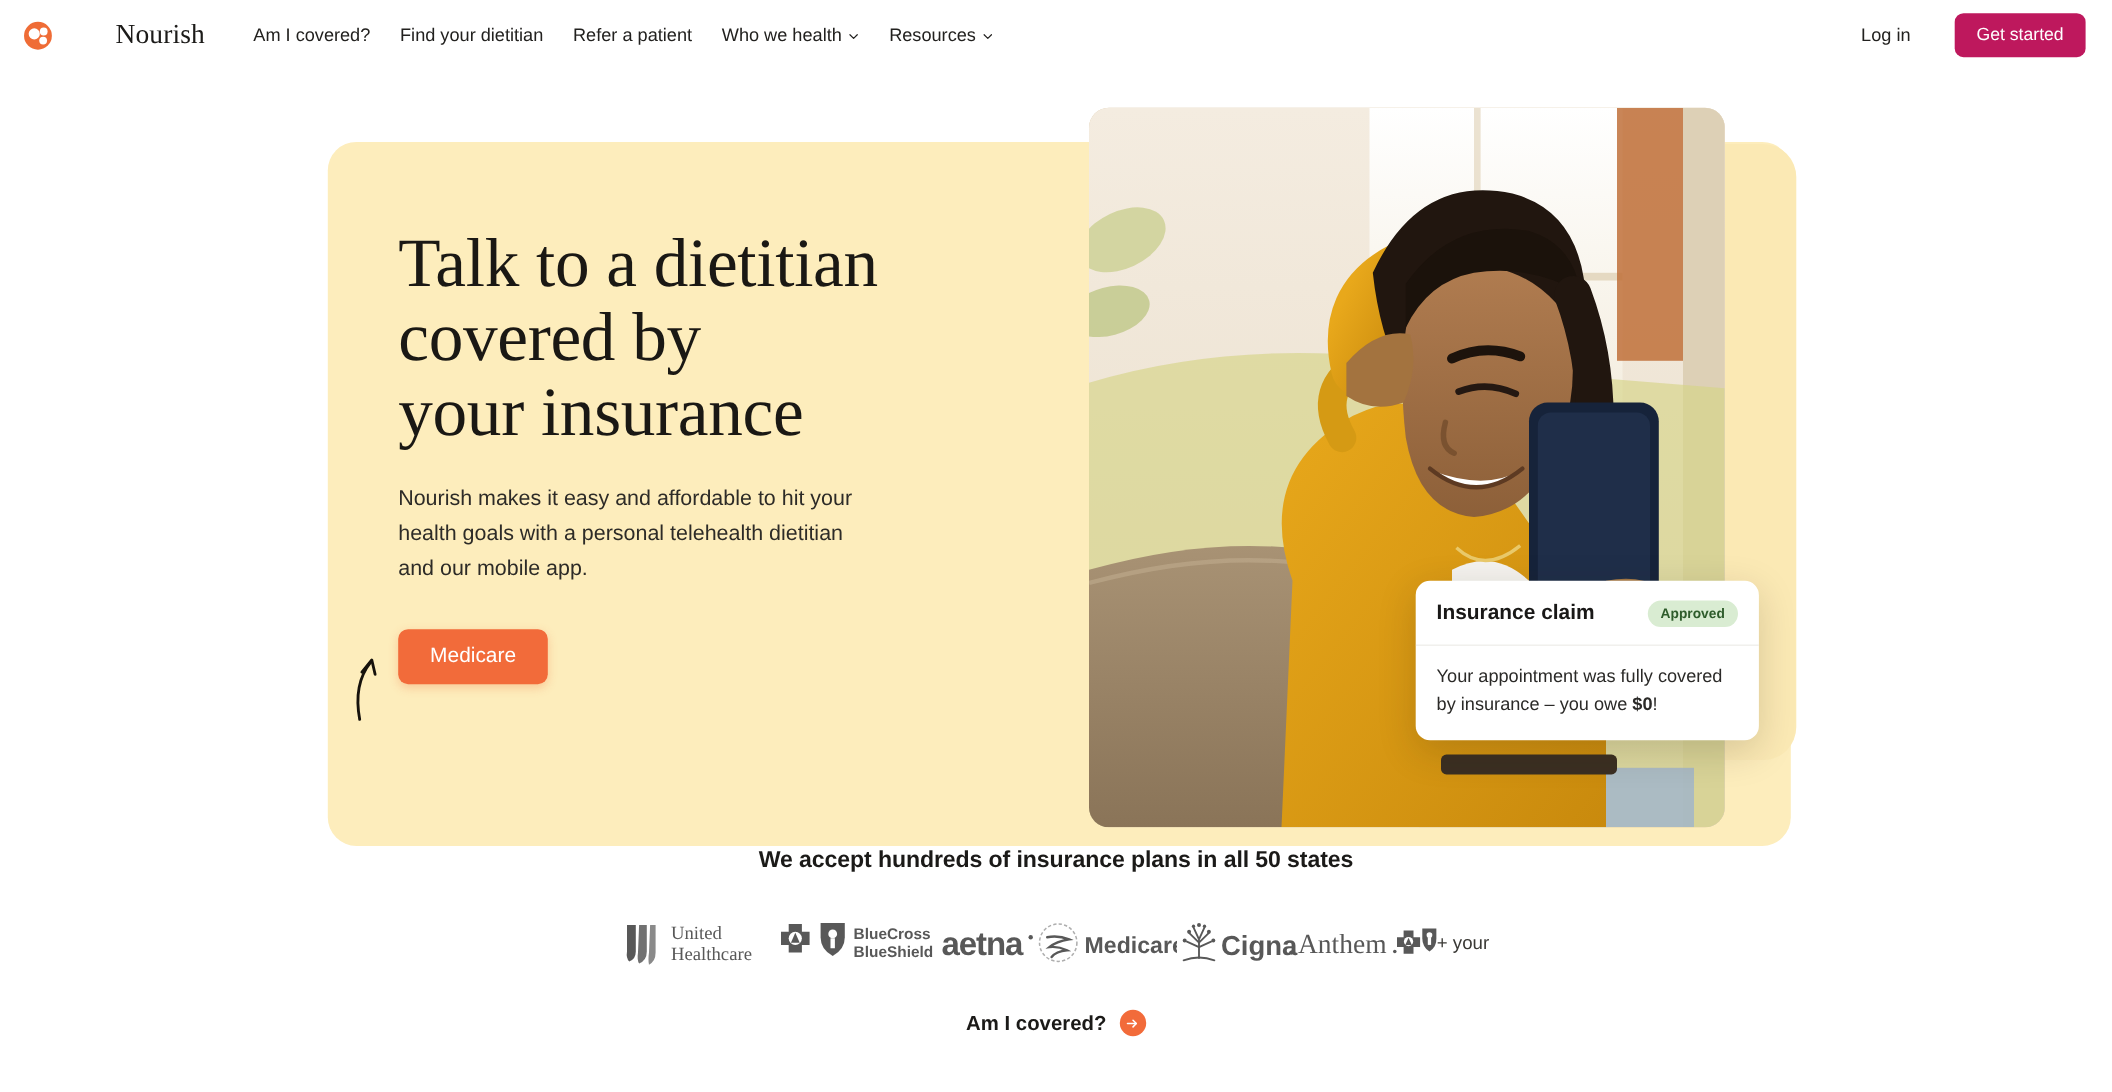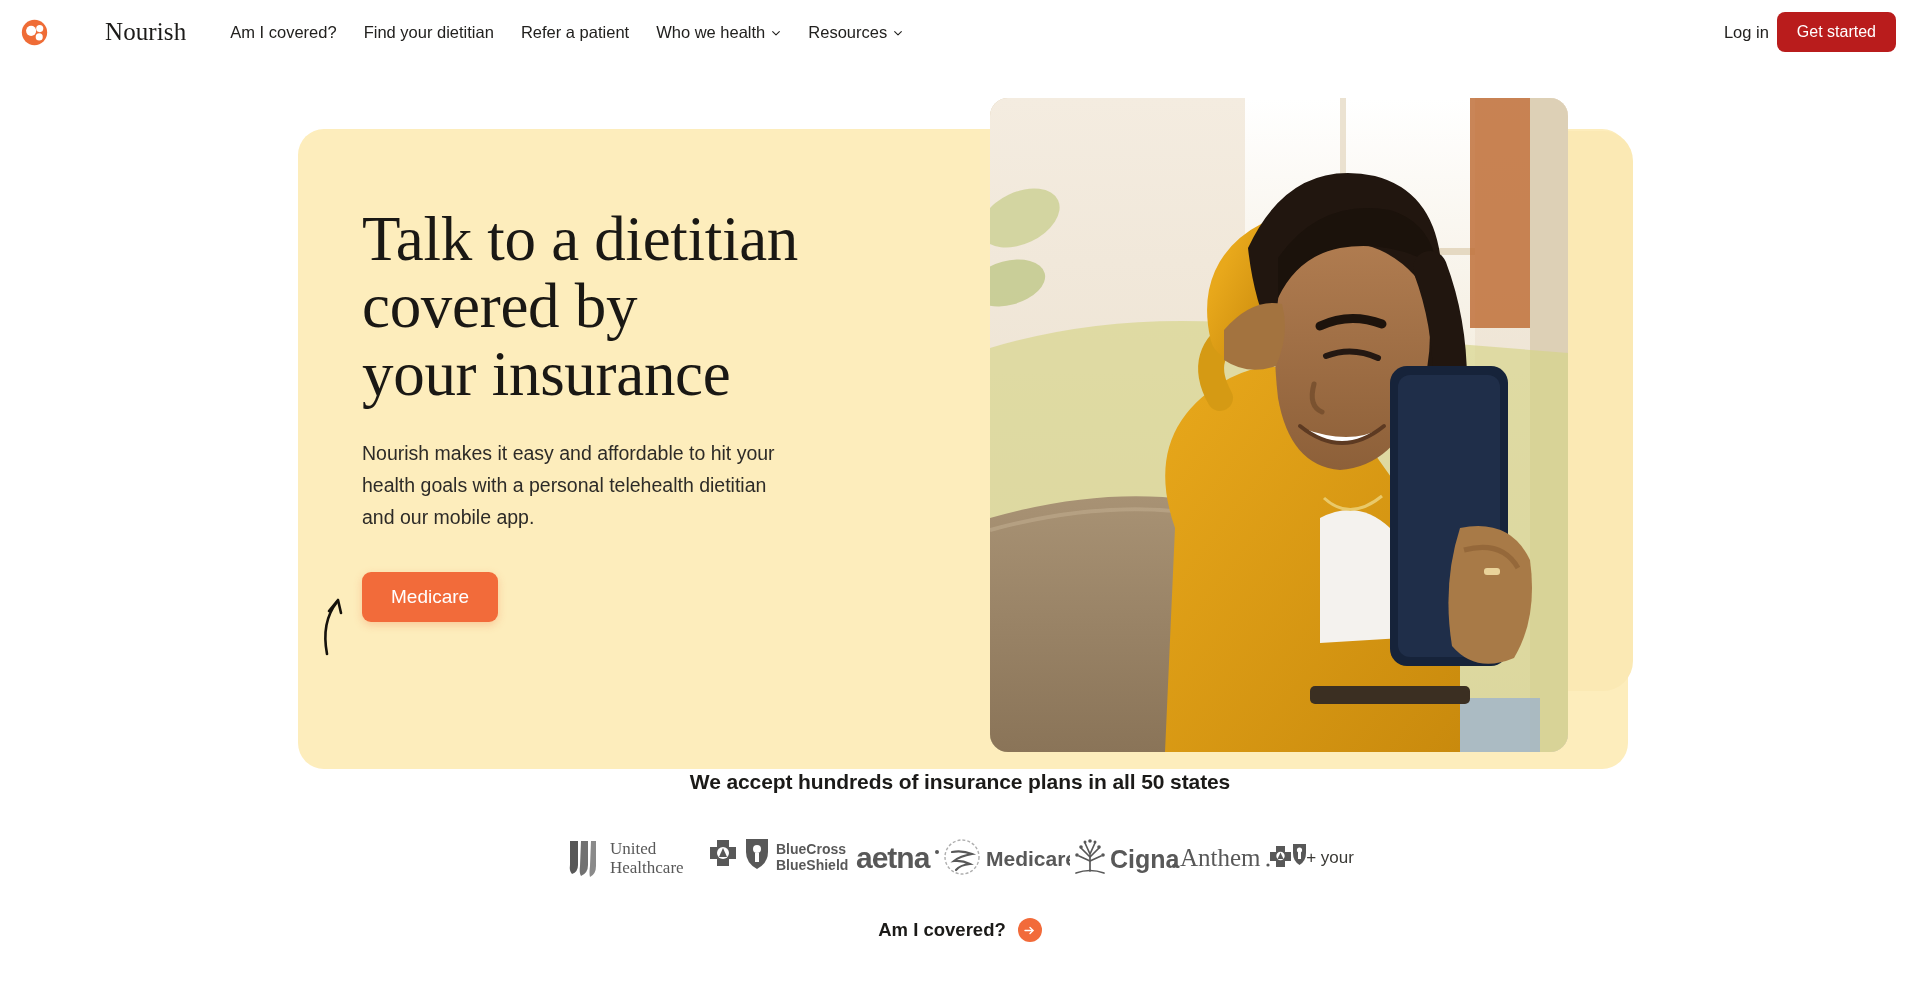--- a/index.html
+++ b/index.html
@@ -61,30 +61,30 @@
   .chev {
     width: 10px; height: 10px;
     display: inline-block;
     position: relative;
     top: 1px;
   }
   .nav-right {
     margin-left: auto;
     display: flex;
     align-items: center;
-    gap: 8px;
+    gap: 40px;
     margin-right: 24px;
   }
   .login-link {
     font-size: 16.5px;
     color: #22211f;
     cursor: pointer;
   }
   .btn-primary {
-    background: #b91c1c;
+    background: #be185d;
     color: #ffffff;
     font-size: 16px;
     border: none;
     border-radius: 8px;
     padding: 11px 20px;
     cursor: pointer;
     font-family: "Liberation Sans", sans-serif;
     white-space: nowrap;
   }
 
@@ -433,20 +433,29 @@
       <svg class="arrow-curve" viewBox="0 0 48 78">
         <path d="M8 74 Q 2 42 18 22" fill="none" stroke="#16120c" stroke-width="2.6" stroke-linecap="round"></path>
         <path d="M10 31 L 19 20 L 22 33" fill="none" stroke="#16120c" stroke-width="2.6" stroke-linecap="round" stroke-linejoin="round"></path>
       </svg>
 
       <button class="btn-continue">Medicare</button>
 
     </div>
   </div>
 
+  <div class="claim-card">
+    <div class="claim-head">
+      <span class="claim-title">Insurance claim</span>
+      <span class="badge-approved">Approved</span>
+    </div>
+    <div class="claim-body">
+      <span>Your appointment was fully covered by insurance – you owe </span><b>$0</b><span>!</span>
+    </div>
+  </div>
 
 </div>
 
 <div class="logos-section">
 
   <div class="logos-heading">We accept hundreds of insurance plans in all 50 states</div>
 
   <div class="logo-row">
 
     <div class="logo-item">

